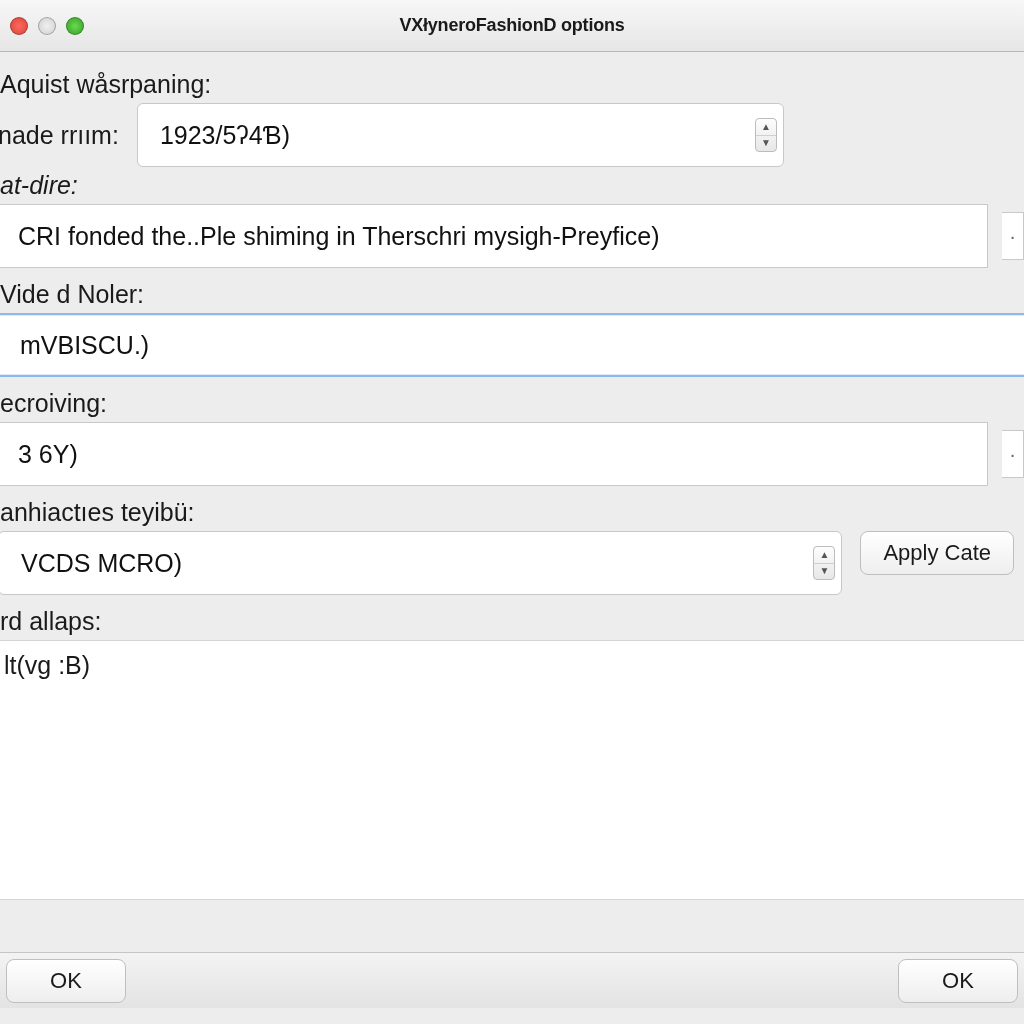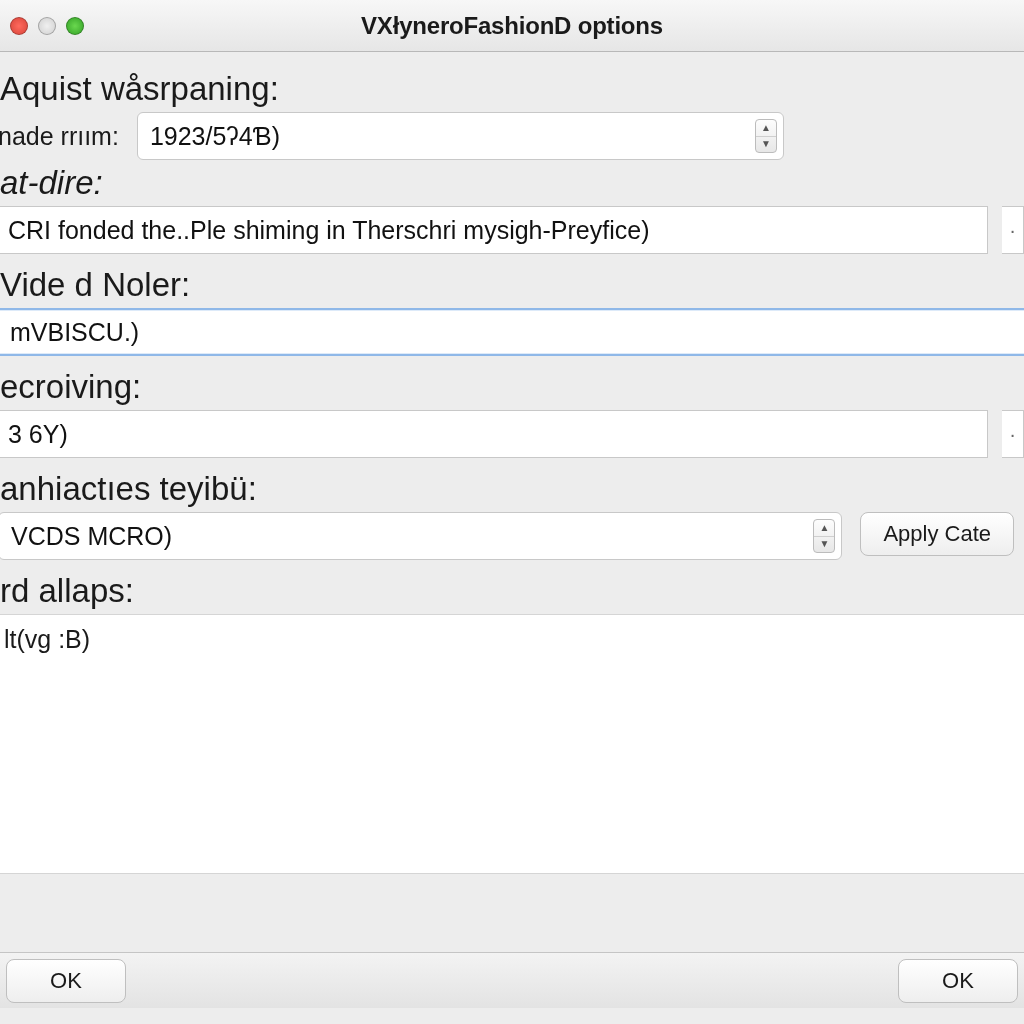--- a/index.html
+++ b/index.html
@@ -29,51 +29,51 @@
   .tl {
     width: 18px; height: 18px; border-radius: 50%;
     border: 1px solid rgba(0,0,0,.25);
   }
   .tl.red    { background: radial-gradient(#ff6a5e,#d9453a); }
   .tl.yellow { background: radial-gradient(#f0f0f0,#d0d0d0); }
   .tl.green  { background: radial-gradient(#6ad84f,#34a227); }
   .title {
     flex: 1; text-align: center;
     font-weight: 700;
-    font-size: 24px;
+    font-size: 18px;
     letter-spacing: -0.2px;
   }
   .content {
     padding: 6px 0 0 0;
     height: calc(1024px - 52px - 72px);
     overflow: hidden;
   }
   .lbl {
     padding: 12px 0 4px 0;
-    font-size: 33px;
+    font-size: 25px;
   }
   .row {
     display: flex;
     align-items: center;
     gap: 14px;
     margin-left: -2px; 
   }
   .row .lbl-inline {
     font-size: 25px;
     padding-right: 4px;
     white-space: nowrap;
   }
   .select, .textfield {
-    height: 48px;
+    height: 64px;
     background: #ffffff;
     border: 1px solid #c8c8c8;
     border-radius: 6px;
     display: flex;
     align-items: center;
-    padding: 0 12px;
+    padding: 0 22px;
     font-size: 25px;
     color: #111;
     position: relative;
   }
   .select { flex: 1; }
   .stepper {
     position: absolute;
     right: 6px; top: 50%; transform: translateY(-50%);
     width: 22px; height: 34px;
     display: flex; flex-direction: column;

